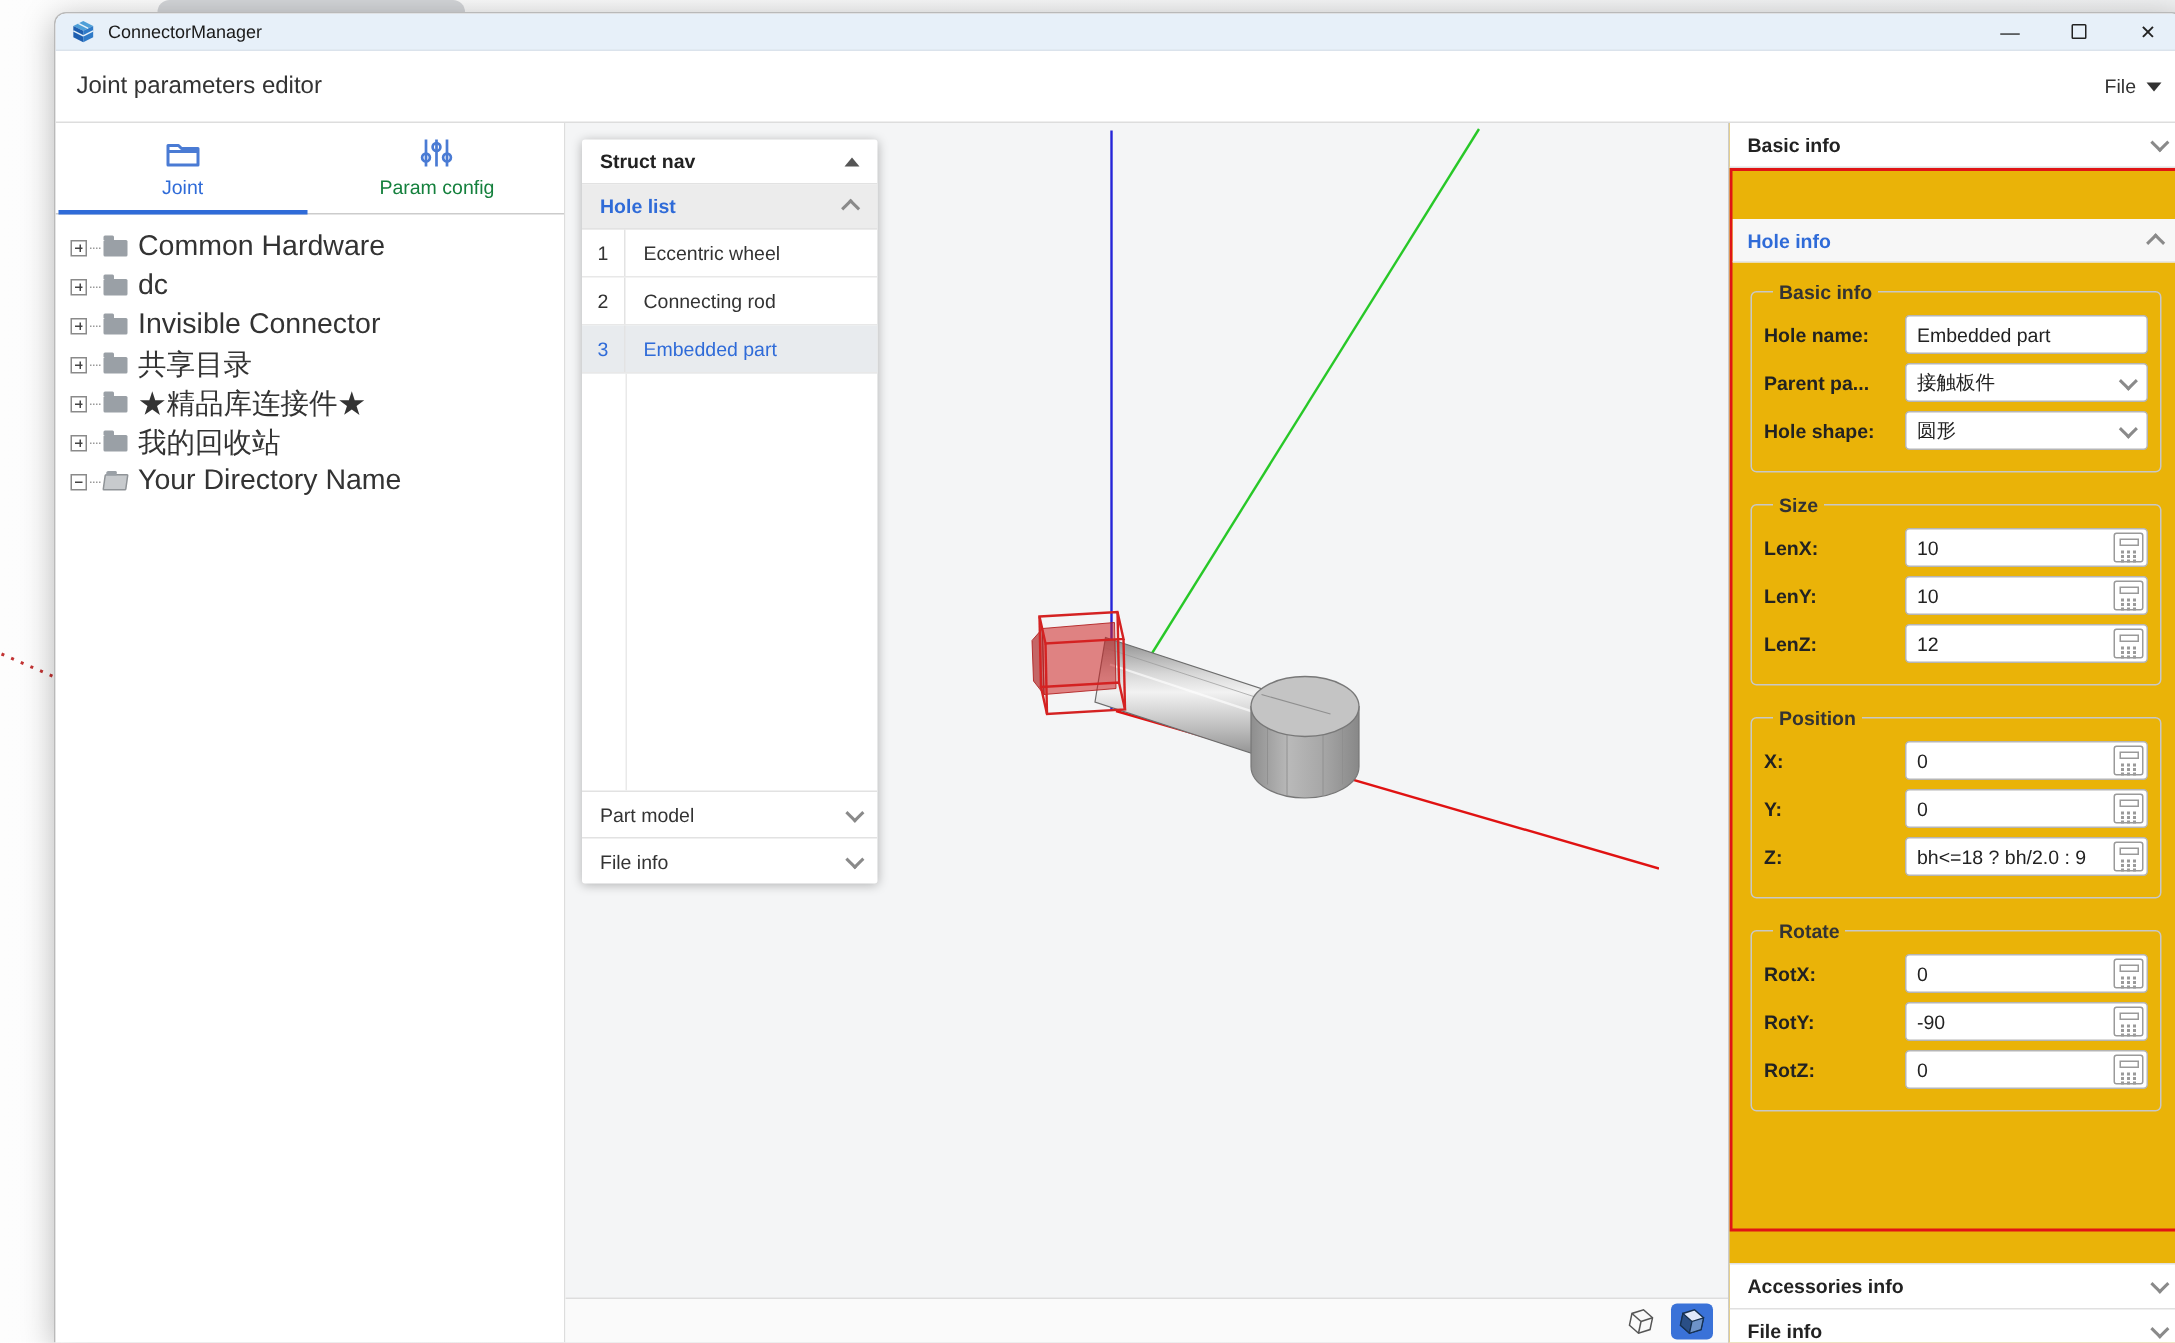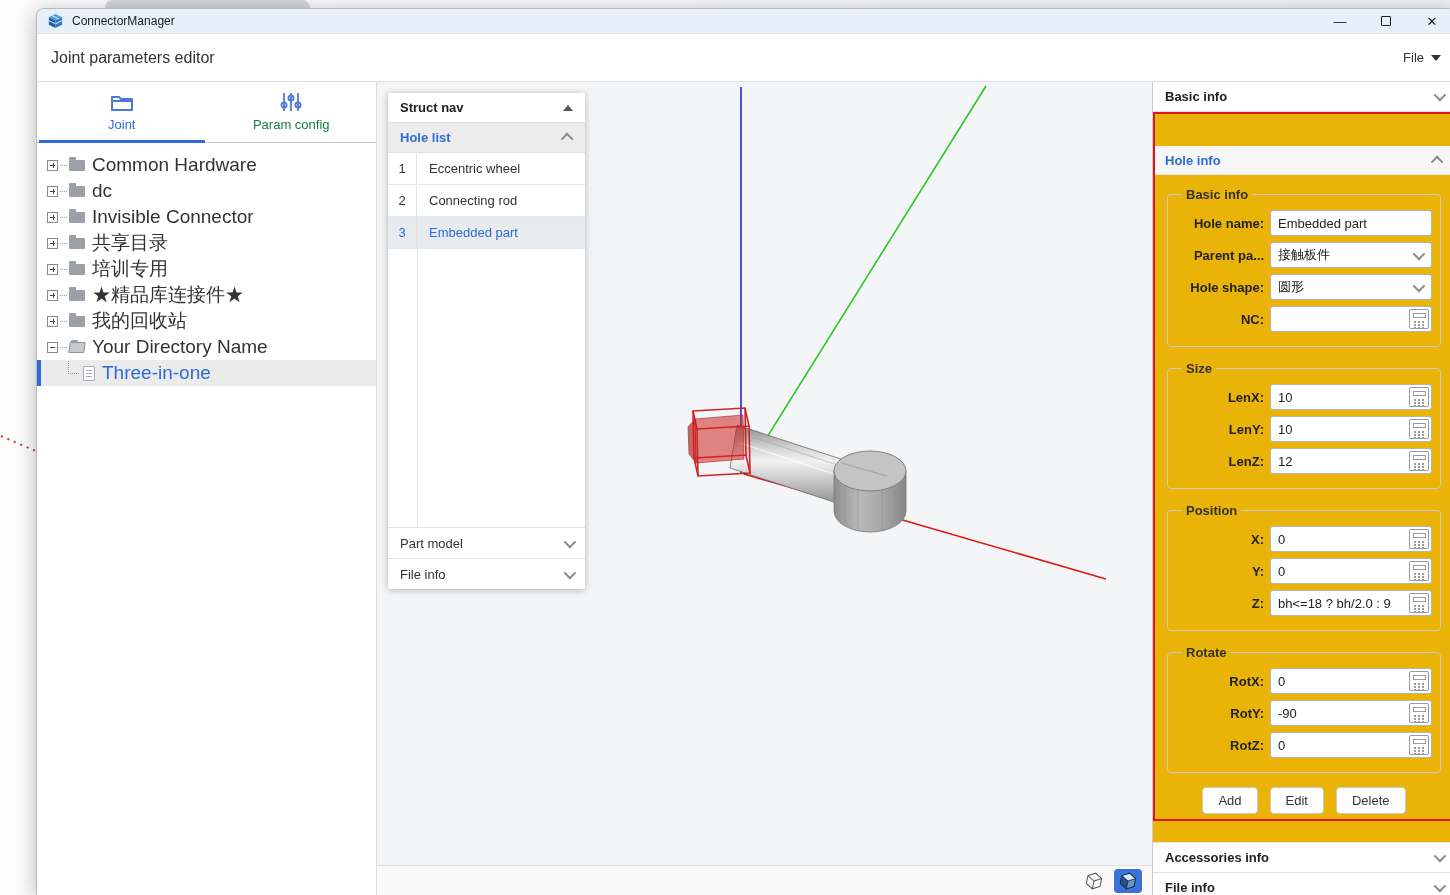--- a/index.html
+++ b/index.html
@@ -129,21 +129,21 @@
   .hole-hdr { height:29px; display:flex; align-items:center; padding:0 10px;
     color:#2f6bd8; font-weight:bold; border-bottom:1px solid #e6e6e6;
     background:#f7f7f7; flex:0 0 auto;margin-top:32px; }
   .hole-hdr .chev { margin-left:auto; }
   .hole-body { flex:1; padding:6px 2px 0; overflow:hidden; }
   fieldset { border:1px solid #c8c8c8; border-radius:4px;
     margin:6px 10px 14px; padding:2px 8px 8px; }
   legend { font-weight:bold; font-size:13px; color:#333; padding:0 4px;
     margin-left:6px; }
   .frow { display:flex; align-items:center; margin:6px 0; }
-  .frow .flabel { width:88px; text-align:right; font-weight:bold; margin-right:6px;
+  .frow .flabel { width:88px; font-weight:bold; margin-right:6px;
     color:#222; white-space:nowrap; overflow:hidden; flex:0 0 auto; }
   .lblx { color:#a30000; } .lbly { color:#089000; } .lblz { color:#1414cc; }
   .fld { position:relative; flex:1; }
   .fld input { width:100%; height:26px; border:1px solid #b5b5b5; border-radius:3px;
     padding:0 26px 0 7px; font:13px "Liberation Sans",sans-serif; color:#222;
     background:#fff; }
   .fld input.noicon { padding-right:7px; }
   .selbox { height:26px; border:1px solid #b5b5b5; border-radius:3px; display:flex;
     align-items:center; padding:0 9px 0 7px; background:#fff; color:#222; }
   .selbox .chev { margin-left:auto; }
@@ -250,45 +250,33 @@
         <div class="tree-row">
           <span class="expander plus"></span>
             <span class="stub"></span>
           <span class="folder-ic"></span>
           <span class="tree-label">共享目录</span>
         </div>
         <div class="tree-row">
           <span class="expander plus"></span>
             <span class="stub"></span>
           <span class="folder-ic"></span>
-          <span class="tree-label">培训专用</span>
-        </div>
-        <div class="tree-row">
-          <span class="expander plus"></span>
-            <span class="stub"></span>
-          <span class="folder-ic"></span>
           <span class="tree-label">★精品库连接件★</span>
         </div>
         <div class="tree-row">
           <span class="expander plus"></span>
             <span class="stub"></span>
           <span class="folder-ic"></span>
           <span class="tree-label">我的回收站</span>
         </div>
         <div class="tree-row">
           <span class="expander"></span>
             <span class="stub"></span>
           <span class="folder-ic open"></span>
           <span class="tree-label">Your Directory Name</span>
-        </div>
-        <div class="tree-child">
-          <span class="sel-bar"></span>
-          <span class="lstub"></span>
-          <span class="doc-ic"></span>
-          <span class="tree-label">Three-in-one</span>
         </div>
       </div>
     </div>
 
     <div class="viewport">
       <svg class="scene" width="729" height="784" viewBox="0 0 729 784">
         <defs>
           <linearGradient id="rodGrad" x1="0" y1="0" x2="0" y2="1">
             <stop offset="0" stop-color="#8a8a8a"></stop>
               <stop offset="0.3" stop-color="#d8d8d8"></stop>
@@ -421,25 +409,20 @@
             </div>
             <div class="frow">
               <span class="flabel">Hole shape:</span>
               <span class="fld">
                   <span class="selbox">
                 <span>圆形</span>
                 <span class="chev down"></span>
               </span>
                 </span>
             </div>
-            <div class="frow">
-              <span class="flabel">NC:</span>
-              <span class="fld"><input value="" style="">
-                <button class="calc-btn"></button></span>
-            </div>
           </fieldset>
 
           <fieldset>
             <legend>Size</legend>
             <div class="frow">
               <span class="flabel lblx">LenX:</span>
               <span class="fld"><input value="10" style="">
                 <button class="calc-btn"></button></span>
             </div>
             <div class="frow">
@@ -485,25 +468,20 @@
               <span class="fld"><input value="-90" style="">
                 <button class="calc-btn"></button></span>
             </div>
             <div class="frow">
               <span class="flabel lblz">RotZ:</span>
               <span class="fld"><input value="0" style="">
                 <button class="calc-btn"></button></span>
             </div>
           </fieldset>
 
-          <div class="btn-row">
-            <button class="btn">Add</button>
-            <button class="btn">Edit</button>
-            <button class="btn">Delete</button>
-          </div>
         </div>
       </div>
 
       <div class="rp-gap"></div>
 
       <div class="section-hdr topline">
         <span>Accessories info</span>
         <span class="chev down"></span>
       </div>
       <div class="section-hdr topline">

